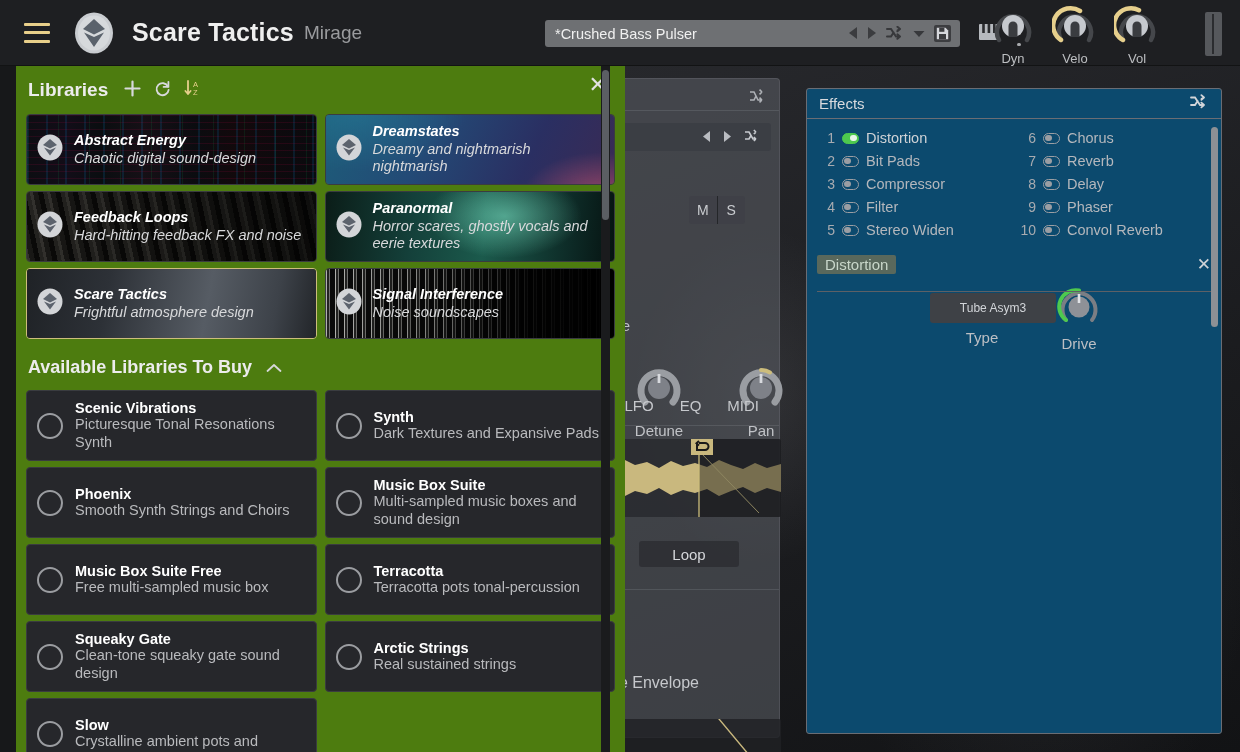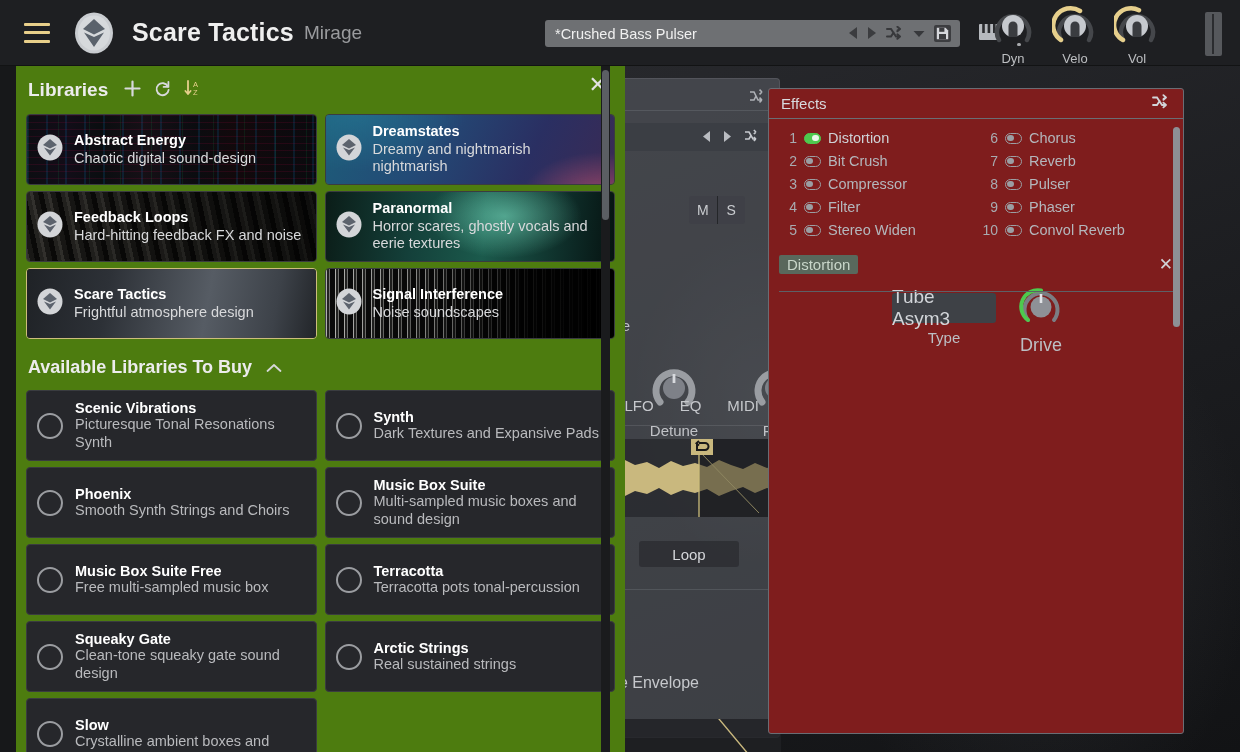--- a/index.html
+++ b/index.html
@@ -69,21 +69,21 @@
   .osc-bar .nm { flex: 1; padding-left: 12px; font-size: 15px; color: #d4d6da; }
   .osc-bar .ic { padding-right: 10px; display: flex; gap: 12px; align-items: center; }
 
   .big-knob { position: absolute; left: 38px; top: 92px; }
   .ms-btns { position: absolute; left: 258px; top: 117px; width: 56px; height: 28px;
     background: rgba(62,64,70,.85); border-radius: 3px; display: flex;
     font-size: 14px; color: #c9cbcf; }
   .ms-btns div { flex: 1; display: flex; align-items: center; justify-content: center; cursor: pointer; }
   .ms-btns div:first-child { border-right: 1px solid rgba(30,31,34,.8); }
   .lbl-volume { position: absolute; left: 170px; top: 238px; font-size: 15px; color: #c0c2c6; }
-  .small-knobs { position: absolute; left: 198px; top: 285px; display: flex; gap: 42px; margin-left: 15px; }
+  .small-knobs { position: absolute; left: 198px; top: 285px; display: flex; gap: 42px; }
   .small-knob-cell { width: 60px; text-align: center; }
   .small-knob-cell .lbl { font-size: 15px; color: #c0c2c6; margin-top: 6px; }
 
   .mid-tabs { position: absolute; left: 0; top: 306px; width: 350px; height: 40px;
     display: flex; align-items: center; justify-content: flex-end; gap: 26px;
     padding-right: 22px; font-size: 15px; color: #c6c8cc; }
   .mid-tabs span { cursor: pointer; }
 
   .wave-box { position: absolute; left: 60px; top: 360px; width: 290px; height: 78px;
     background: rgba(38,39,43,.75); border-radius: 2px; overflow: hidden; }
@@ -91,60 +91,60 @@
     display: flex; align-items: center; justify-content: flex-end; padding-right: 42px; gap: 26px; }
   .loop-lbl { font-size: 15px; color: #c0c2c6; }
   .loop-btn { width: 100px; height: 26px; background: rgba(45,46,51,.85); border-radius: 3px;
     display: flex; align-items: center; justify-content: center; font-size: 15px; color: #d4d6da; cursor: pointer; }
   .env-title { position: absolute; left: 0; top: 595px; width: 350px; text-align: right;
     padding-right: 82px; font-size: 16px; color: #c6c8cc; }
   .env-box { position: absolute; left: 30px; top: 640px; width: 320px; height: 82px;
     background: rgba(32,33,37,.82); border-radius: 2px; }
 
   
-  .effects-panel { position: absolute; left: 768px; top: 88px; width: 416px; height: 646px;
-    background: #7f1d1d; border: 1px solid #6a6d74; border-radius: 3px; z-index: 8; }
+  .effects-panel { position: absolute; left: 806px; top: 88px; width: 416px; height: 646px;
+    background: #0c4a6e; border: 1px solid #6a6d74; border-radius: 3px; z-index: 8; }
   .fx-head { height: 30px; border-bottom: 1px solid #6a6d74; display: flex; align-items: center;
     padding: 0 12px; justify-content: space-between; }
   .fx-title { font-size: 15px; color: #d8dade; }
   .fx-list { padding: 8px 10px 6px 10px; display: grid; grid-template-columns: 1fr 1fr; column-gap: 8px; row-gap: 1px; }
   .fx-item { display: flex; align-items: center; gap: 7px; height: 22px; font-size: 14.5px;
     color: #b4b7bc; cursor: pointer; }
   .fx-num { width: 18px; text-align: right; color: #a8abb0; font-size: 14px; }
   .toggle { width: 17px; height: 11px; border-radius: 6px; border: 1.4px solid #9b9ea3; position: relative; flex: none; }
   .toggle::after { content:''; position:absolute; left:1px; top:1px; width:6.6px; height:6.6px; border-radius:50%; background:#9b9ea3; }
   .toggle.on { background: #4ec94e; border-color: #4ec94e; }
   .toggle.on::after { left: auto; right: 1px; background: #e9f6e9; }
   .fx-item.active .fx-name { color: #cfd2d6; }
 
   .fx-scroll { position: absolute; right: 3px; top: 38px; width: 7px; height: 200px;
     background: #8d9095; border-radius: 4px; cursor: pointer; }
 
   .fx-detail-head { margin: 6px 10px 0 10px; height: 22px; display: flex; align-items: center; justify-content: space-between; }
   .fx-detail-name { background: #59685c; color: #c8d6c9; font-size: 15px; padding: 1px 8px; border-radius: 2px; }
   .fx-close { color: #cfd2d6; font-size: 17px; cursor: pointer; line-height: 1; }
   .fx-detail-body { position: relative; margin: 10px 10px 0 10px; height: 84px; }
-  .fx-type-btn { position: absolute; left: 113px; top: 8px; width: 104px; height: 30px;
+  .fx-type-btn { position: absolute; left: 113px; top: 8px; width: 126px; height: 30px;
     background: #3e4146; border-radius: 3px; display: flex; align-items: center; justify-content: center;
-    font-size: 19px; color: #d2d5d9; cursor: pointer; }
+    font-size: 12px; color: #d2d5d9; cursor: pointer; }
   .fx-type-lbl { position: absolute; left: 113px; top: 44px; width: 104px; text-align: center;
     font-size: 15px; color: #bcbfc4; }
   .fx-drive { position: absolute; left: 232px; top: 0px; width: 60px; text-align: center; cursor: pointer; }
-  .fx-drive .lbl { font-size: 18px; color: #bcbfc4; margin-top: 2px; }
+  .fx-drive .lbl { font-size: 15px; color: #bcbfc4; margin-top: 2px; }
   .fx-sep { position: absolute; left: 10px; right: 10px; top: 202px; height: 1px; background: #5d6066; }
 
   
   .lib-panel { position: absolute; left: 16px; top: 66px; width: 609px; height: 686px;
     background: #4d7c0f; z-index: 30; overflow: hidden; }
   .lib-head { height: 48px; display: flex; align-items: center; padding-left: 12px; }
   .lib-head h2 { font-size: 19px; color: #ececec; font-weight: bold; }
   .lib-head-icons { display: flex; align-items: center; gap: 13px; margin-left: 16px; }
   .lib-close { position: absolute; right: 18px; top: 8px; font-size: 22px; color: #e2e2e2; cursor: pointer; line-height: 1; }
 
-  .lib-grid { padding: 0 10px; display: grid; grid-template-columns: 1fr 1fr; gap: 6px 8px; }
+  .lib-grid { padding: 0 10px; display: grid; grid-template-columns: 1fr 1fr; gap: 6px 8px; font-style: italic; }
   .lib-card { position: relative; height: 71px; border-radius: 4px; overflow: hidden;
     border: 1px solid #3a3c40; cursor: pointer; }
   .lib-card.selected { border: 1px solid #cdbd7c; }
   .lib-card .art { position: absolute; inset: 0; }
   .lib-card .content { position: relative; height: 100%; display: flex; align-items: center; padding: 0 10px; gap: 11px; }
   .lib-card .txt { line-height: 1.22; }
   .lib-card .nm { font-size: 14.5px; color: #ffffff; font-weight: bold; }
   .lib-card .ds { font-size: 14.5px; color: #d8d9db; }
 
   .buy-head { display: flex; align-items: center; gap: 14px; padding: 18px 0 12px 12px; }
@@ -286,36 +286,36 @@
         <span class="fx-name">Distortion</span>
       </div>
       <div class="fx-item">
         <span class="fx-num">6</span>
         <span class="toggle"></span>
         <span class="fx-name">Chorus</span>
       </div>
       <div class="fx-item">
         <span class="fx-num">2</span>
         <span class="toggle"></span>
-        <span class="fx-name">Bit Crush</span>
+        <span class="fx-name">Bit Pads</span>
       </div>
       <div class="fx-item">
         <span class="fx-num">7</span>
         <span class="toggle"></span>
         <span class="fx-name">Reverb</span>
       </div>
       <div class="fx-item">
         <span class="fx-num">3</span>
         <span class="toggle"></span>
         <span class="fx-name">Compressor</span>
       </div>
       <div class="fx-item">
         <span class="fx-num">8</span>
         <span class="toggle"></span>
-        <span class="fx-name">Pulser</span>
+        <span class="fx-name">Delay</span>
       </div>
       <div class="fx-item">
         <span class="fx-num">4</span>
         <span class="toggle"></span>
         <span class="fx-name">Filter</span>
       </div>
       <div class="fx-item">
         <span class="fx-num">9</span>
         <span class="toggle"></span>
         <span class="fx-name">Phaser</span>
@@ -567,21 +567,21 @@
         <span class="radio"></span>
         <span>
           <div class="nm">Arctic Strings</div>
           <div class="ds">Real sustained strings</div>
         </span>
       </div>
       <div class="buy-card">
         <span class="radio"></span>
         <span>
           <div class="nm">Slow</div>
-          <div class="ds">Crystalline ambient boxes and</div>
+          <div class="ds">Crystalline ambient pots and</div>
         </span>
       </div>
     </div>
   </div>
 
   <div class="side-scroll">
       <i></i>
     </div>
 
   <div class="topbar">

